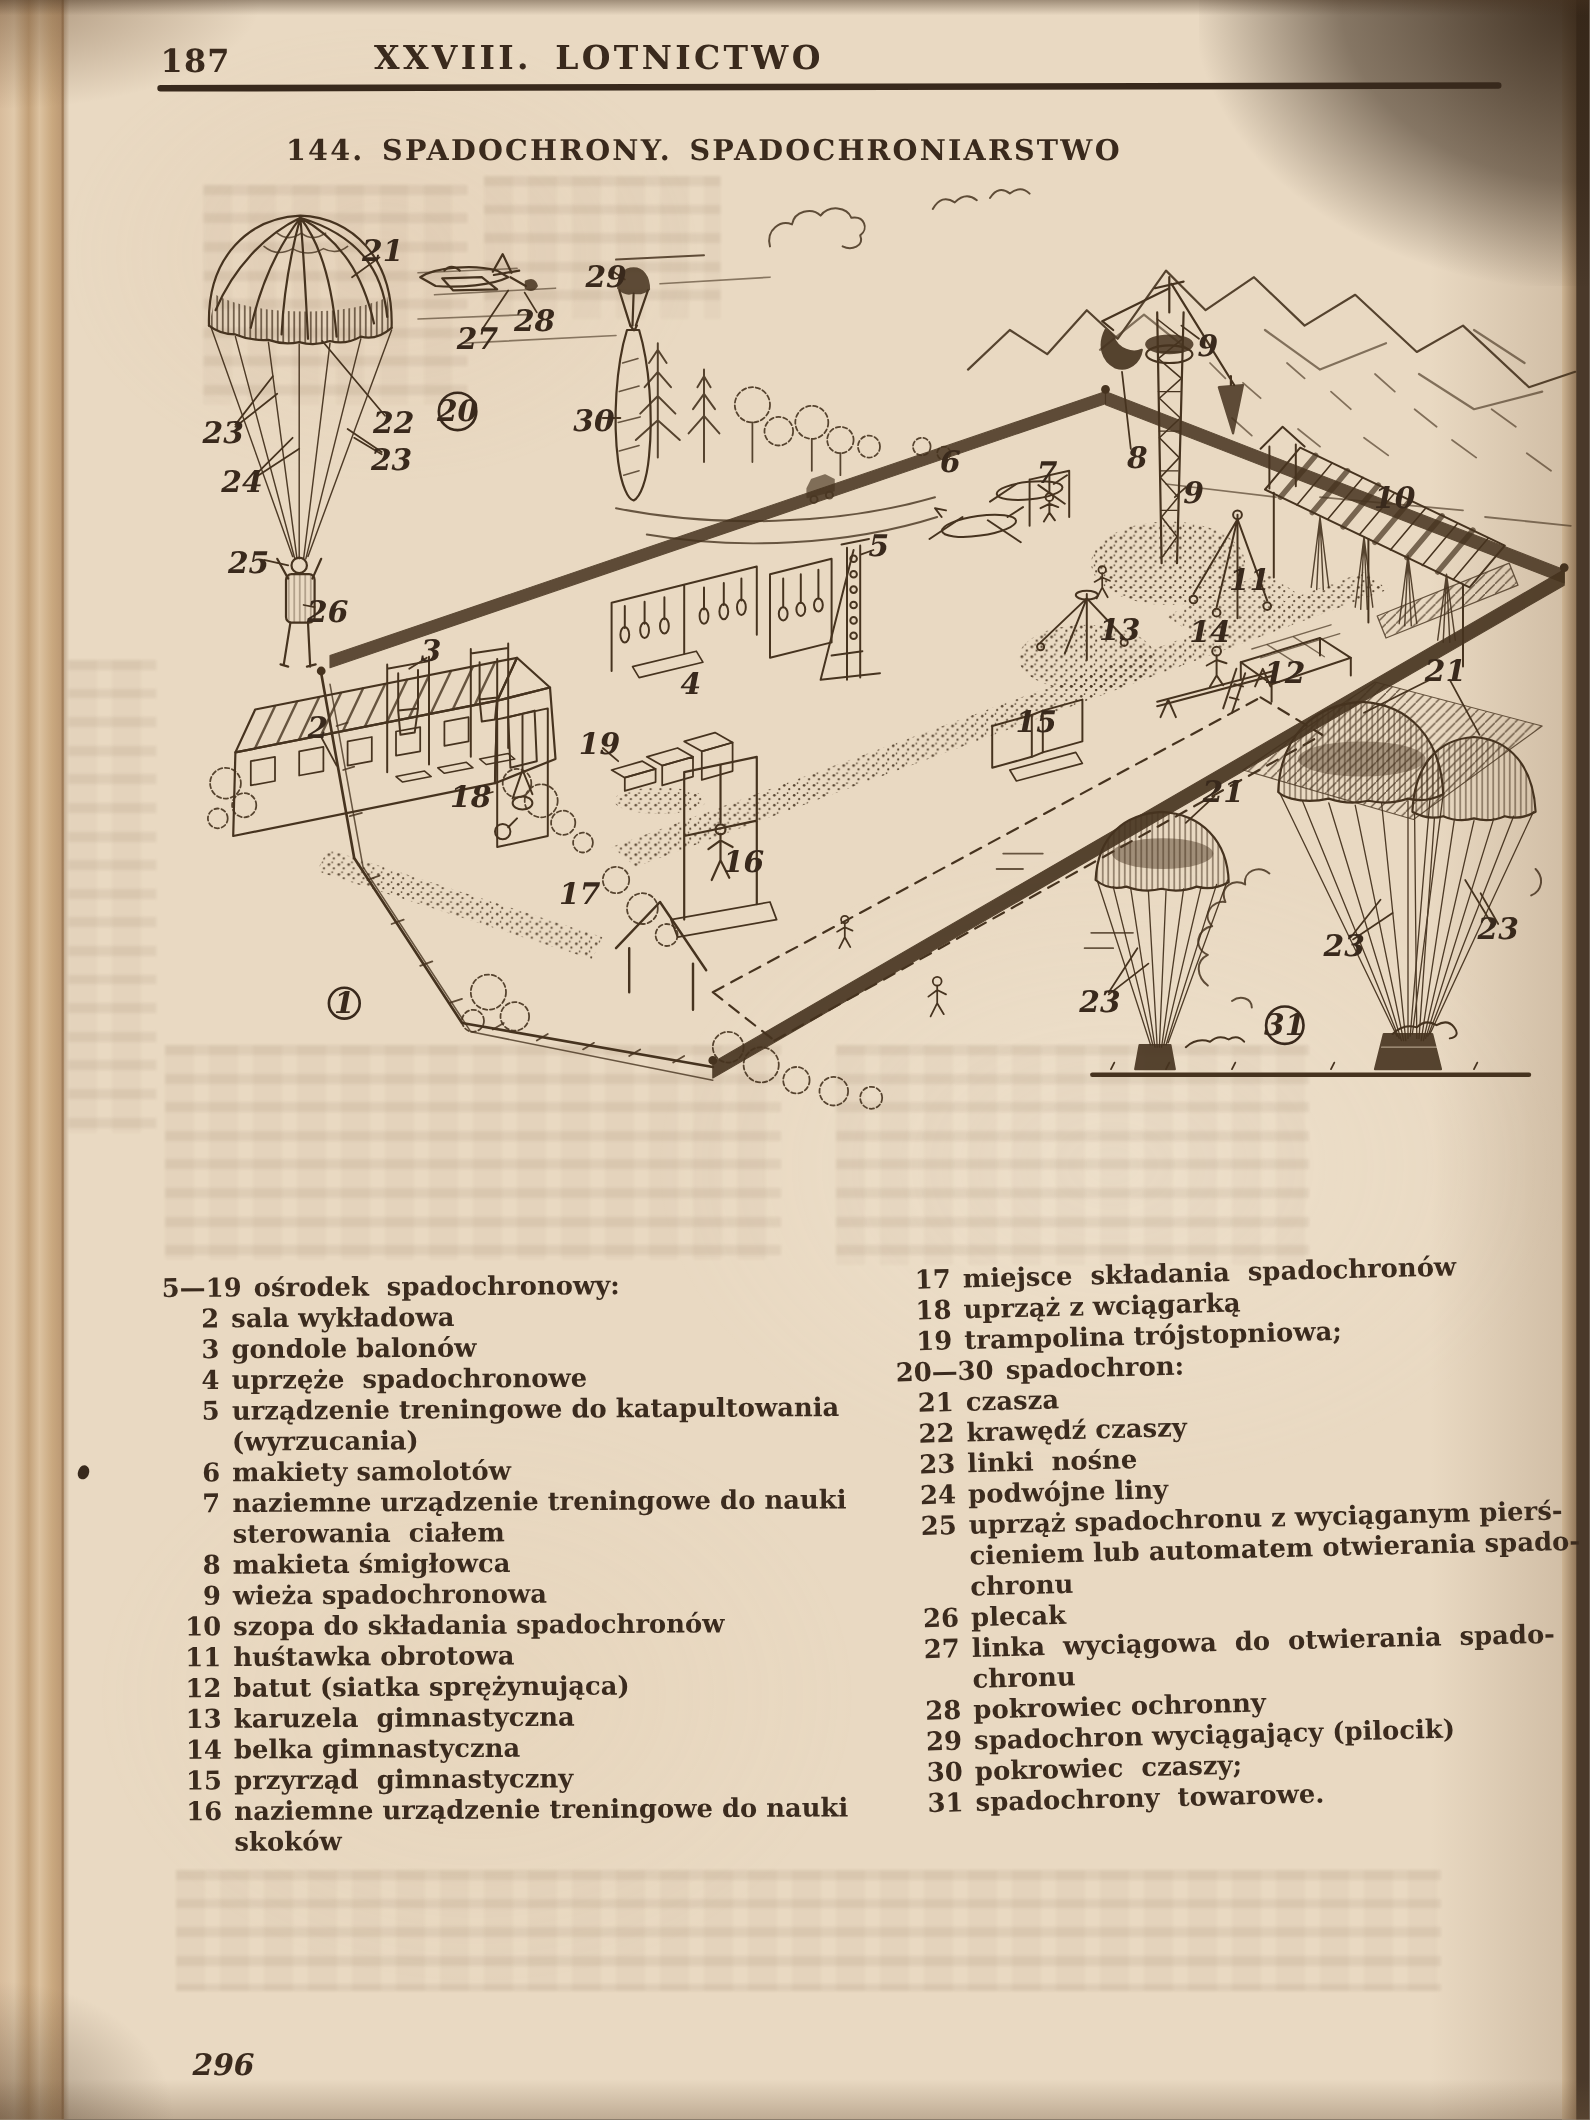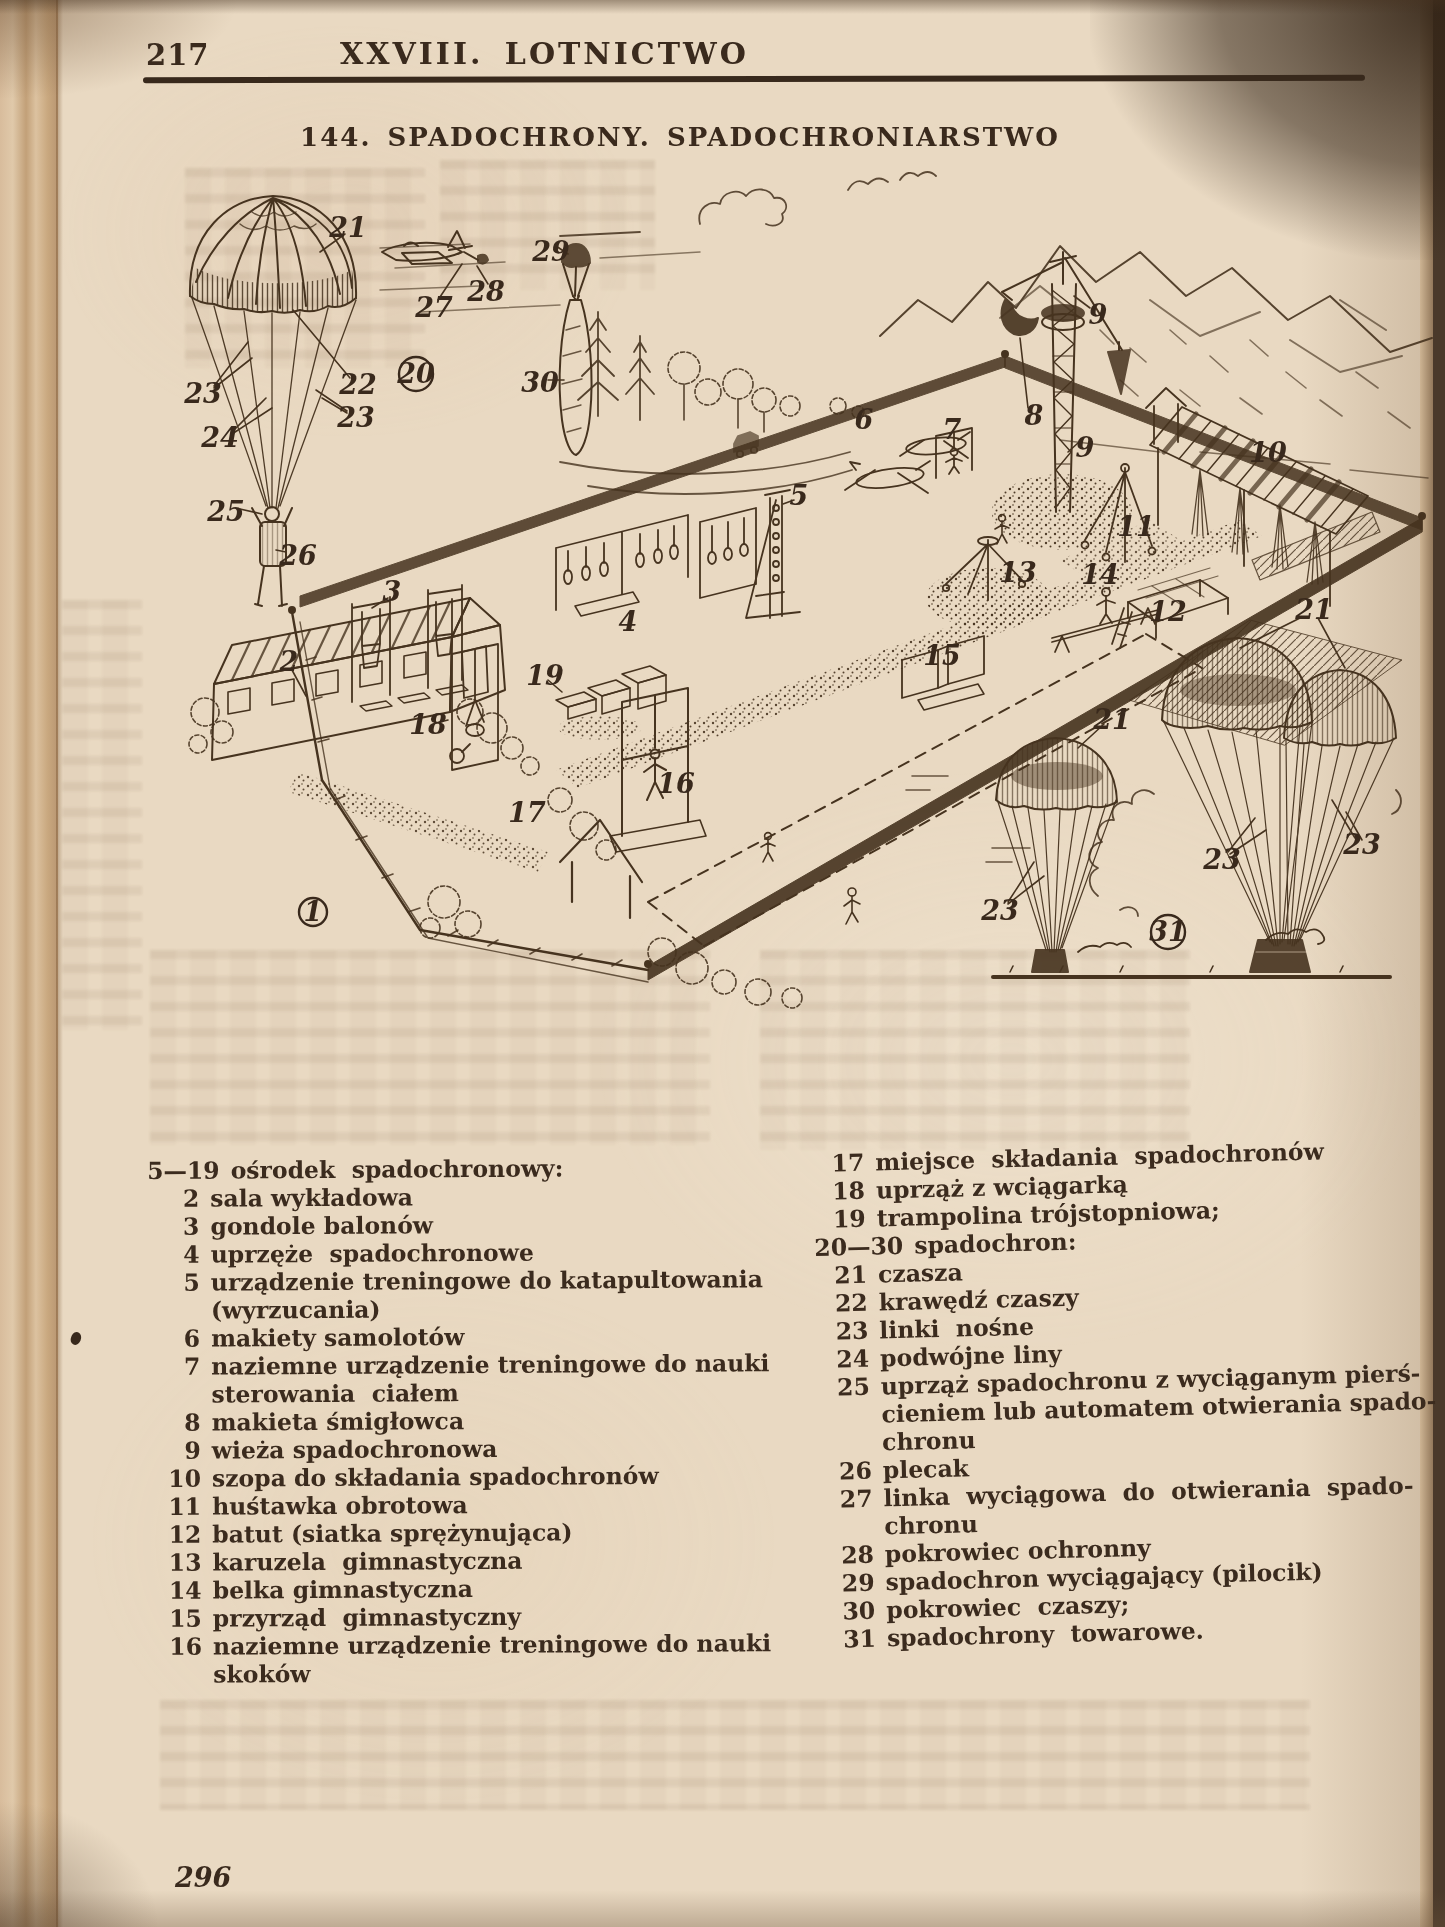--- a/index.html
+++ b/index.html
@@ -35,21 +35,21 @@
   .ghost{filter:blur(1.6px);opacity:.9;
     background:
       repeating-linear-gradient(180deg,rgba(112,82,56,.10) 0 9px,rgba(112,82,56,0) 9px 26px),
       repeating-linear-gradient(90deg,rgba(112,82,56,.05) 0 26px,rgba(112,82,56,0) 26px 40px);}
   
   .pagenum-top{position:absolute;left:146px;top:38px;font-size:29px;font-weight:bold;letter-spacing:1px;}
   .chapter{position:absolute;left:340px;top:36px;width:680px;text-align:left;
     font-size:30px;font-weight:bold;letter-spacing:3px;word-spacing:8px;}
   .rule{position:absolute;left:143px;top:76px;width:1222px;height:6px;background:#38291c;
     border-radius:3px;transform:rotate(-0.12deg);}
-  .title{position:absolute;left:260px;top:122px;width:840px;text-align:center;
+  .title{position:absolute;left:260px;top:122px;width:840px;text-align:left;
     font-size:26px;font-weight:bold;letter-spacing:2px;word-spacing:5px;}
   .pagenum-bottom{position:absolute;left:175px;top:1862px;font-size:27px;font-weight:bold;font-style:italic;}
   .speckle-dot{position:absolute;left:71px;top:1332px;width:10px;height:13px;background:#38291c;
     border-radius:45% 55% 50% 50%;transform:rotate(24deg);}
   
   .legend-col{position:absolute;font-size:23.5px;line-height:28px;font-weight:bold;color:#3b2b1e;}
   #legend-left{left:147px;top:1157px;width:580px;transform:rotate(-0.35deg);transform-origin:0 0;}
   #legend-right{left:812px;top:1150px;width:610px;transform:rotate(-1.4deg);transform-origin:0 0;}
   .row{display:flex;align-items:flex-start;}
   .num{min-width:52px;text-align:right;padding-right:11px;flex:none;white-space:pre;}
@@ -76,21 +76,21 @@
   <div class="layer edge-bottom"></div>
   <div class="layer corner-bl"></div>
 
   <div class="layer ghost" style="left:150px;top:950px;width:560px;height:195px"></div>
   <div class="layer ghost" style="left:760px;top:950px;width:430px;height:200px"></div>
   <div class="layer ghost" style="left:185px;top:168px;width:240px;height:200px"></div>
   <div class="layer ghost" style="left:440px;top:160px;width:215px;height:130px"></div>
   <div class="layer ghost" style="left:62px;top:600px;width:80px;height:430px"></div>
   <div class="layer ghost" style="left:160px;top:1700px;width:1150px;height:110px"></div>
 
-  <div class="pagenum-top">217</div>
+  <div class="pagenum-top">187</div>
   <div class="chapter">XXVIII. LOTNICTWO</div>
   <div class="rule"></div>
   <div class="title">144. SPADOCHRONY. SPADOCHRONIARSTWO</div>
 
   <svg id="figsvg" class="fig" viewBox="55 140 1390 870" xmlns="http://www.w3.org/2000/svg">
     <defs>
       <pattern id="speck" width="9" height="9" patternUnits="userSpaceOnUse">
         <circle cx="2" cy="3" r="1.2" fill="#46331f"></circle>
         <circle cx="6.5" cy="6.5" r="1.0" fill="#46331f"></circle>
         <circle cx="5" cy="1" r="0.8" fill="#46331f"></circle>

